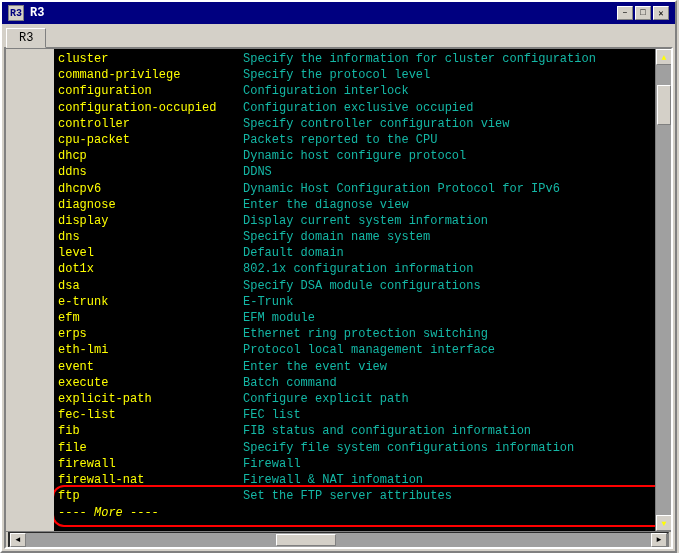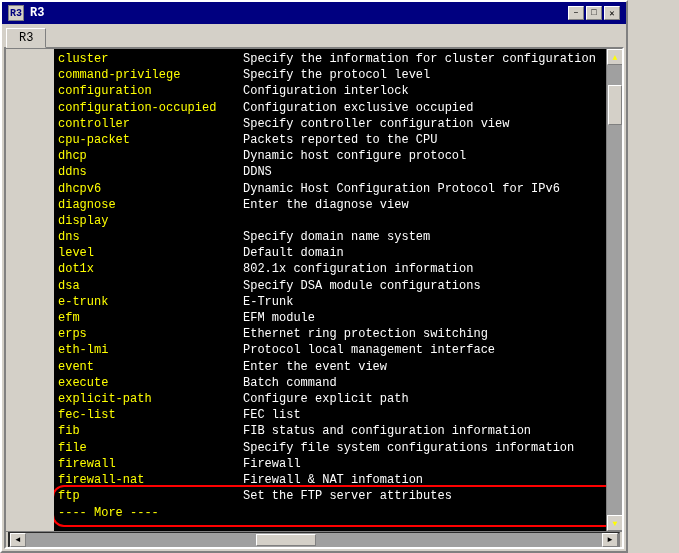--- a/index.html
+++ b/index.html
@@ -5,21 +5,21 @@
     * { margin: 0; padding: 0; box-sizing: border-box; }
     body {
       font-family: 'Courier New', Courier, monospace;
       font-size: 13px;
       background: #d4d0c8;
       width: 679px;
       height: 553px;
       overflow: hidden;
     }
     .window {
-      width: 628px;
+      width: 677px;
       height: 553px;
       border: 2px solid #808080;
       border-top-color: #ffffff;
       border-left-color: #ffffff;
       background: #d4d0c8;
       display: flex;
       flex-direction: column;
     }
     .title-bar {
       background: #000080;
@@ -167,21 +167,21 @@
       display: flex;
       white-space: nowrap;
       line-height: 1.35;
     }
     .cmd-col {
       width: 185px;
       min-width: 185px;
       color: #ffff00;
     }
     .desc-col {
-      color: #ffffff;
+      color: #14b8a6;
     }
     .circle-overlay {
       position: absolute;
       border: 2px solid red;
       border-radius: 50%;
       pointer-events: none;
     }
     .bottom-bar {
       height: 16px;
       background: #d4d0c8;
@@ -227,20 +227,21 @@
       border: 1px solid #ffffff;
       border-bottom-color: #808080;
       border-right-color: #808080;
       position: absolute;
       top: 1px;
       left: 40%;
     }
     .more-line {
       color: #ffff00;
       margin-top: 2px;
+      font-style: italic;
     }
   </style>
 </head>
 <body>
 
 <div class="window">
   <div class="title-bar">
     <div class="title-bar-left">
       <div class="title-bar-icon">
         <span>R3</span>
@@ -300,20 +301,21 @@
             <div class="terminal-row">
               <span class="cmd-col">dhcpv6</span>
               <span class="desc-col">Dynamic Host Configuration Protocol for IPv6</span>
             </div>
             <div class="terminal-row">
               <span class="cmd-col">diagnose</span>
               <span class="desc-col">Enter the diagnose view</span>
             </div>
             <div class="terminal-row">
               <span class="cmd-col">display</span>
+              <span class="desc-col">Display current system information</span>
             </div>
             <div class="terminal-row">
               <span class="cmd-col">dns</span>
               <span class="desc-col">Specify domain name system</span>
             </div>
             <div class="terminal-row">
               <span class="cmd-col">level</span>
               <span class="desc-col">Default domain</span>
             </div>
             <div class="terminal-row">

